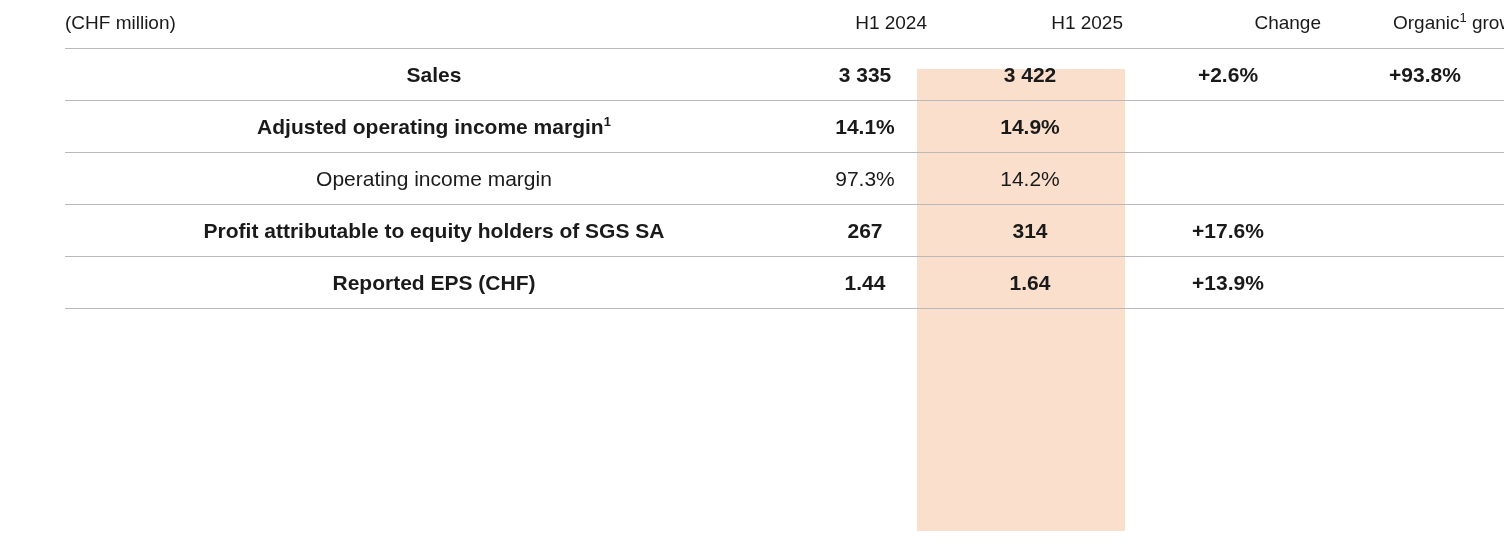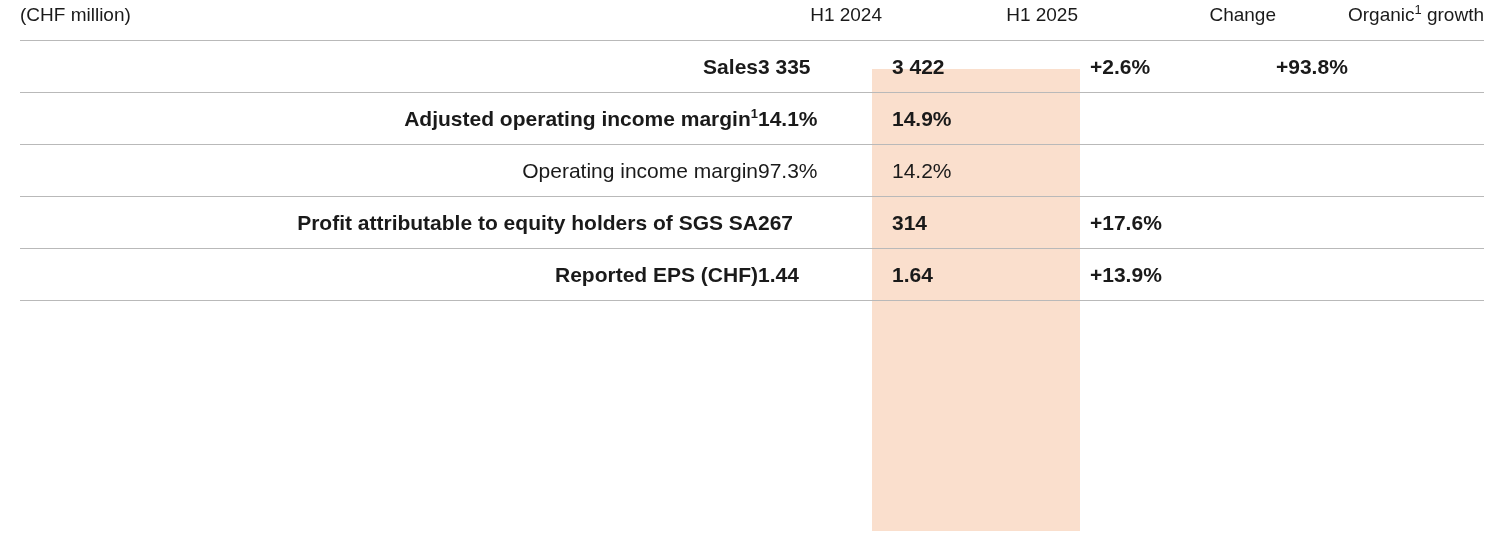--- a/index.html
+++ b/index.html
@@ -12,21 +12,22 @@
     height: 555px;
     font-family: "Liberation Sans", sans-serif;
     color: #1a1a1a;
     overflow: hidden;
   }
   #financial-table-wrap {
     position: relative;
     width: 1321px;
     height: 555px;
     box-sizing: border-box;
-    padding: 4px 20px;
+    padding: 12px 20px;
+    margin-left: 45px;
   }
   
   .highlight-band {
     position: absolute;
     top: 69px;
     left: 872px;
     width: 208px;
     height: 462px;
     background: #fadfcd;
     z-index: 0;
@@ -58,22 +59,22 @@
   thead th.c2025h { padding-right: 12px; text-align: right; }
 
   tbody td {
     font-size: 21px;
     padding: 14px 0 13px 0;
     border-top: 1px solid #b9b9b9;
     vertical-align: middle;
     background: transparent;
   }
   tbody tr:last-child td { border-bottom: 1px solid #b9b9b9; }
-  tbody td.lbl { text-align: right; }
-  tbody td.num { text-align: left; }
+  tbody td.lbl { text-align: center; }
+  tbody td.num { text-align: center; }
   tbody td.c2025 { padding-right: 12px; }
   tbody tr.bold td { font-weight: bold; }
   tbody td.gap { padding: 0; }
 
   sup {
     font-size: 0.62em;
     vertical-align: super;
     line-height: 0;
   }
   .hdr-sup { font-size: 0.68em; }

